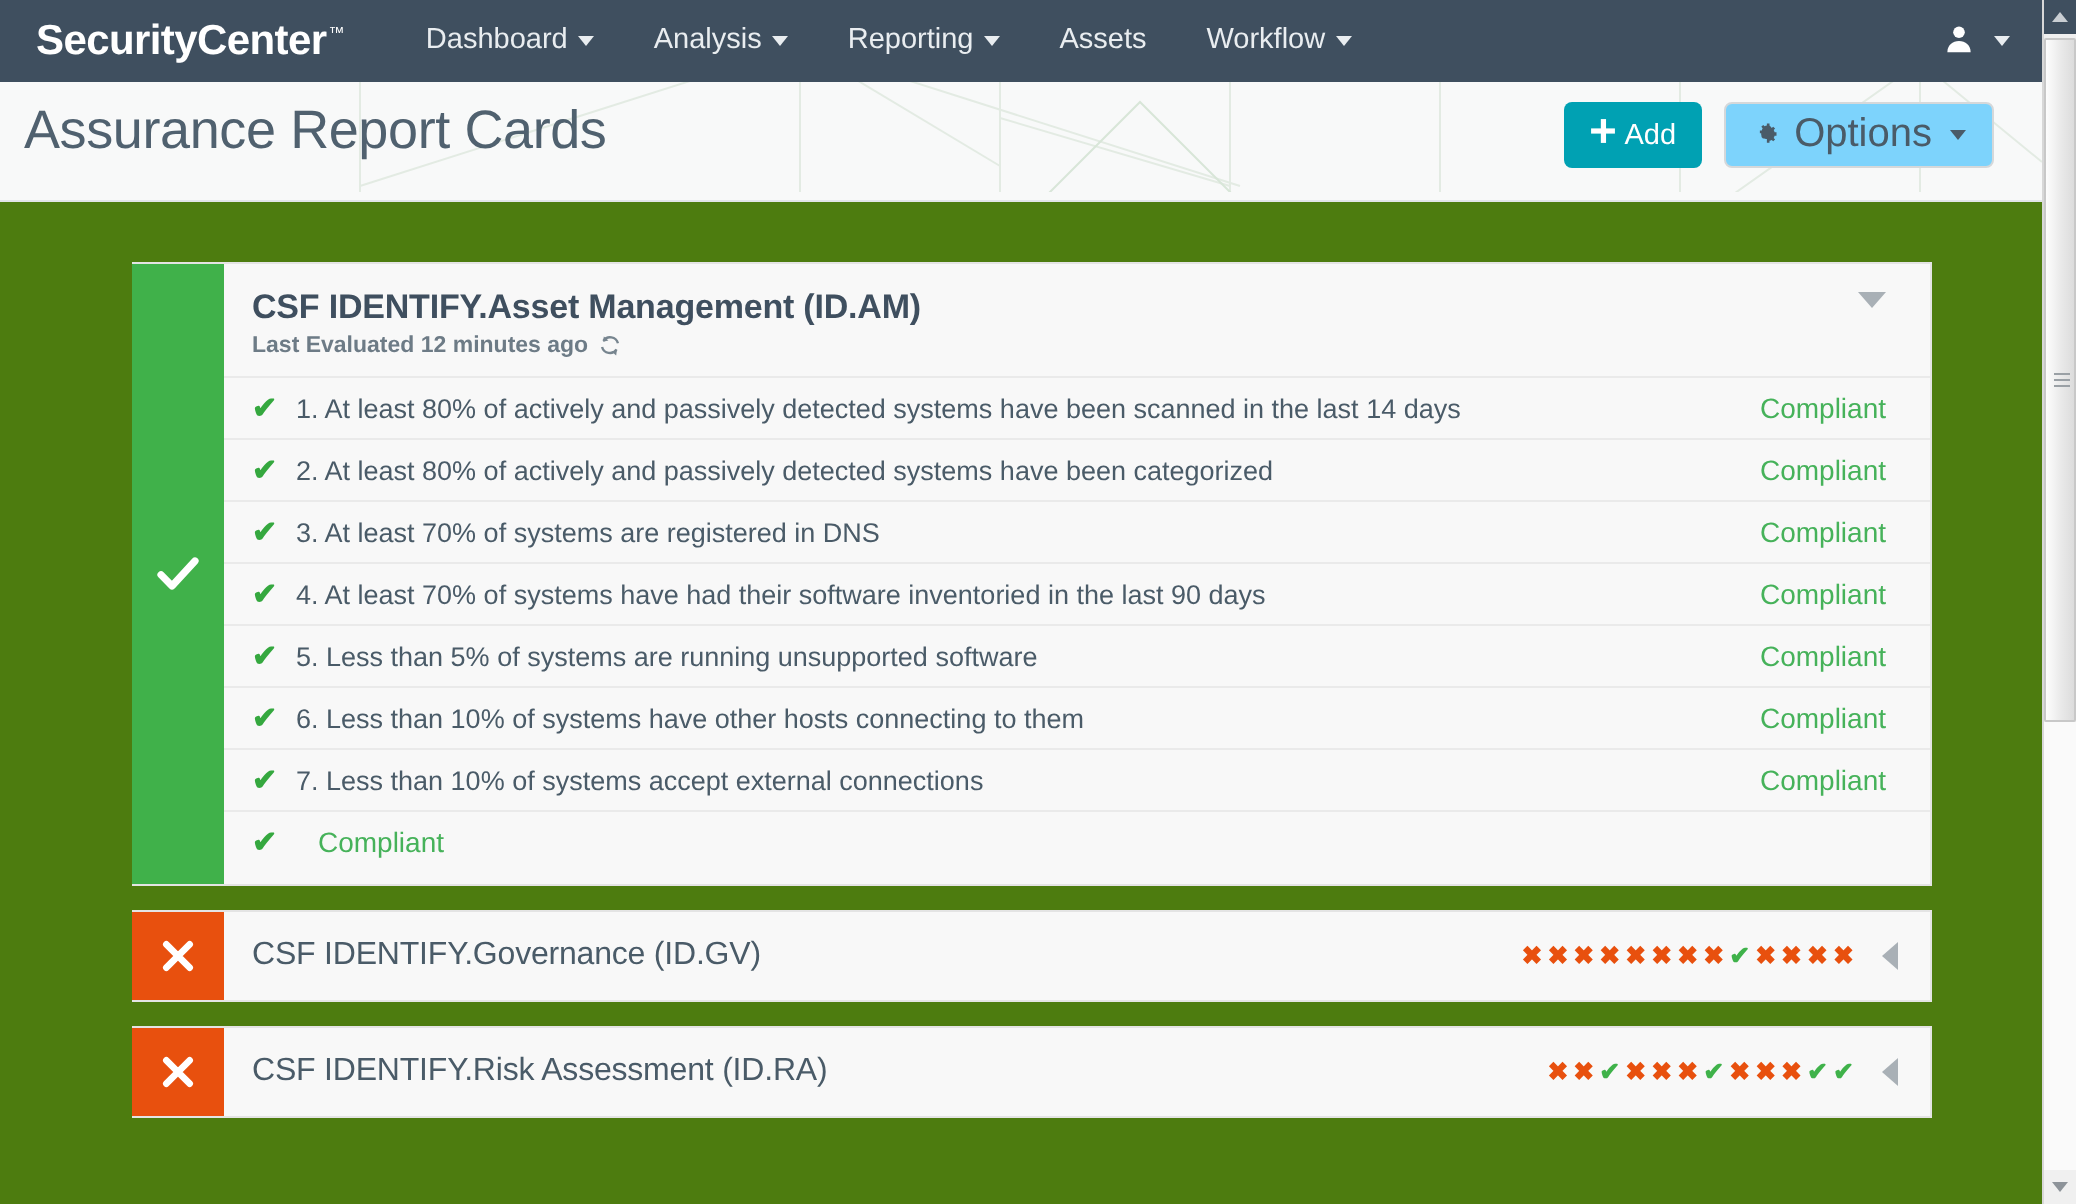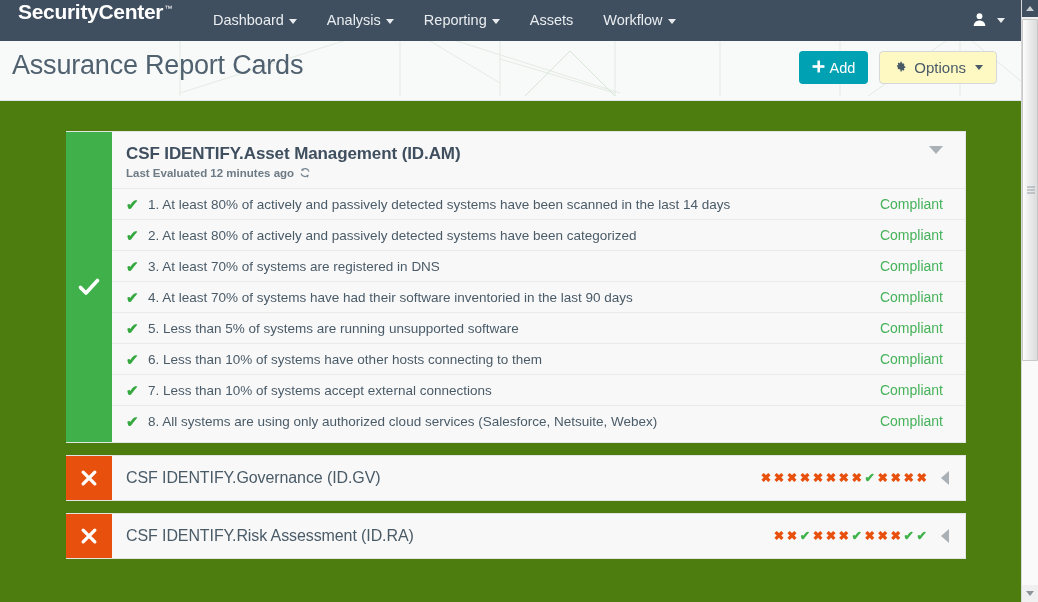--- a/index.html
+++ b/index.html
@@ -27,20 +27,21 @@
     background: #ffffff;
     overflow: hidden;
   }
 
   
   .navbar {
     position: relative;
     height: 41px;
     background: #3f4f5f;
     display: flex;
+    align-items: center;
     padding-left: 18px;
     z-index: 5;
   }
   .brand {
     color: #ffffff;
     font-size: 21px;
     font-weight: bold;
     letter-spacing: -0.3px;
     margin-right: 26px;
     position: relative;
@@ -129,27 +130,27 @@
     align-items: center;
     cursor: pointer;
   }
   .btn-add .plus {
     font-size: 16px;
     font-weight: bold;
     margin-right: 4px;
     line-height: 1;
   }
   .btn-options {
-    background: #fef9c3;
+    background: #7dd3fc;
     color: #4a5b68;
     border: 1px solid #d5d8da;
     border-radius: 4px;
     height: 33px;
     padding: 0 13px;
-    font-size: 15px;
+    font-size: 20px;
     font-family: "Liberation Sans", sans-serif;
     display: inline-flex;
     align-items: center;
     cursor: pointer;
   }
   .btn-options .gear { font-size: 13px; margin-right: 7px; line-height: 1; }
   .btn-options .cdown {
     display: inline-block;
     width: 0; height: 0;
     margin-left: 9px;
@@ -486,21 +487,20 @@
               <span class="policy-text">6. Less than 10% of systems have other hosts connecting to them</span>
               <span class="policy-result">Compliant</span>
             </div>
             <div class="policy-row">
               <span class="policy-check">✔</span>
               <span class="policy-text">7. Less than 10% of systems accept external connections</span>
               <span class="policy-result">Compliant</span>
             </div>
             <div class="policy-row">
               <span class="policy-check">✔</span>
-              <span class="policy-text">8. All systems are using only authorized cloud services (Salesforce, Netsuite, Webex)</span>
               <span class="policy-result">Compliant</span>
             </div>
 
           </div>
         </div>
       </div>
 
       <div class="card card-collapsed">
         <div class="card-status fail">
           <svg width="20" height="20" viewBox="0 0 24 24" aria-hidden="true">

